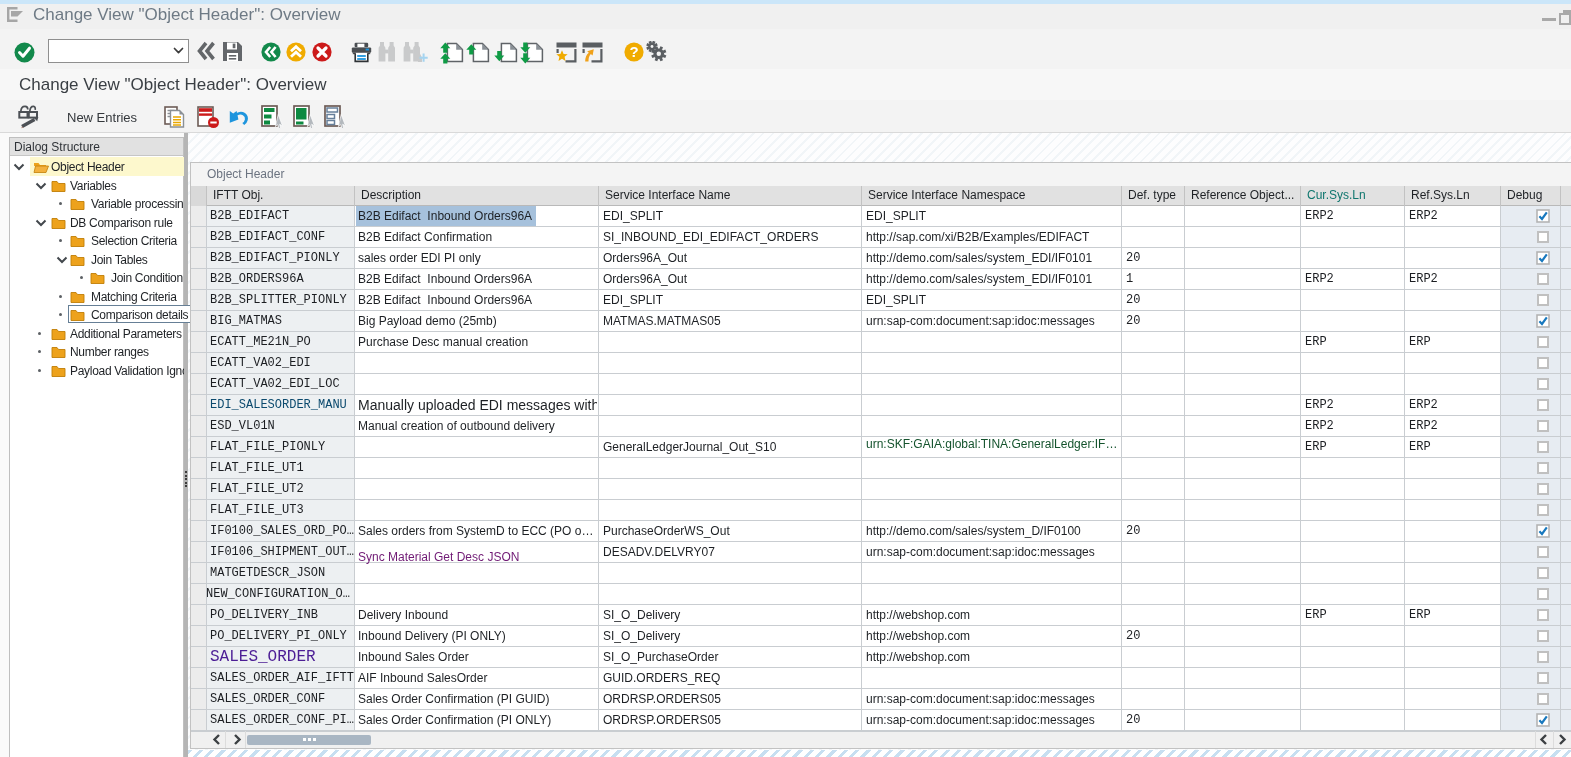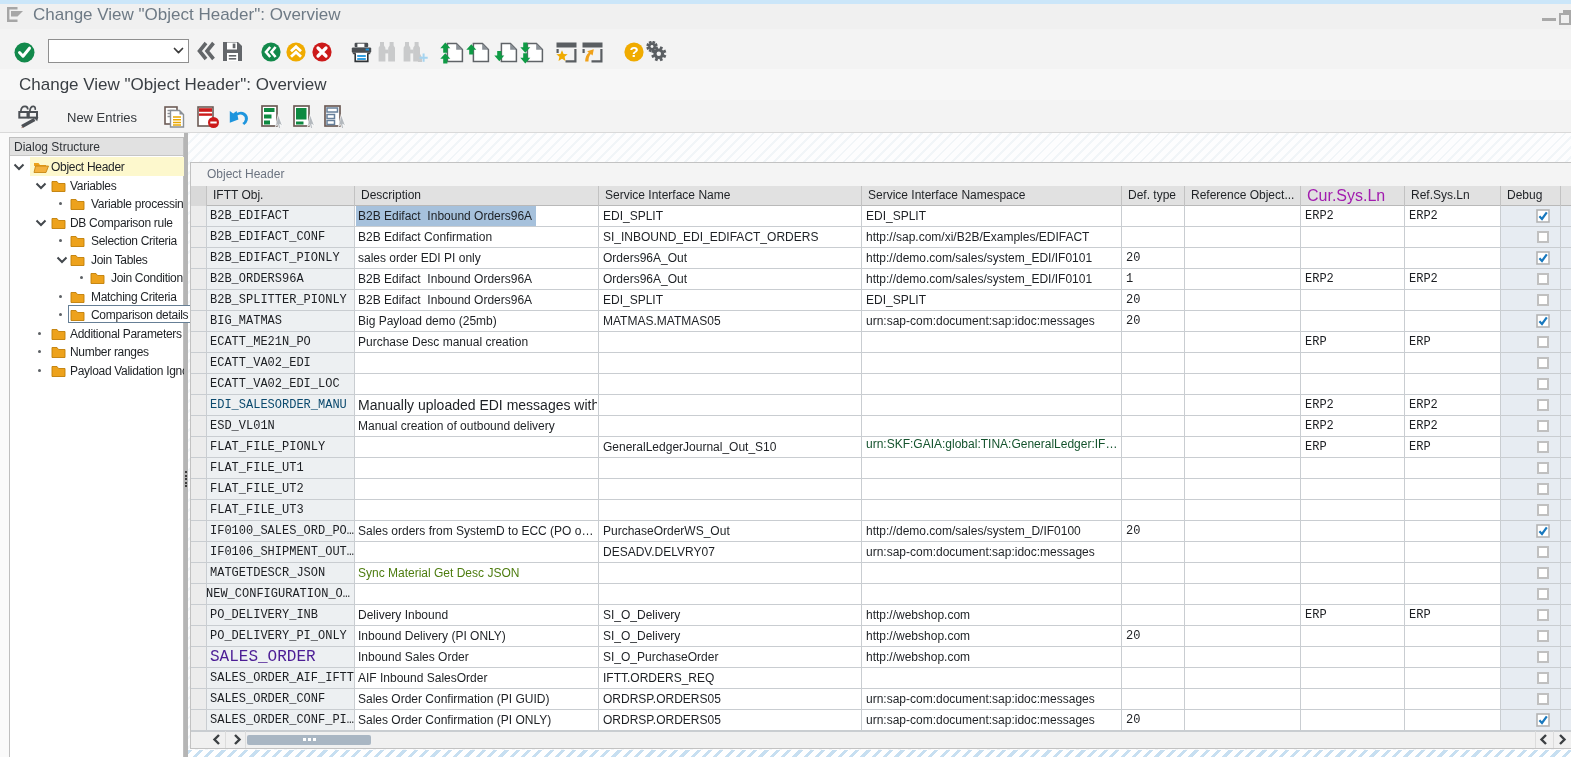--- a/index.html
+++ b/index.html
@@ -277,21 +277,21 @@
 <div class="a" style="left:361px;top:186px;font-size:12px;color:#1e2125;line-height:19px;white-space:pre">Description</div>
 <div class="a" style="left:599px;top:186px;width:263px;height:20px;border-right:1px solid #c2c2c2;box-sizing:border-box"></div>
 <div class="a" style="left:605px;top:186px;font-size:12px;color:#1e2125;line-height:19px;white-space:pre">Service Interface Name</div>
 <div class="a" style="left:862px;top:186px;width:260px;height:20px;border-right:1px solid #c2c2c2;box-sizing:border-box"></div>
 <div class="a" style="left:868px;top:186px;font-size:12px;color:#1e2125;line-height:19px;white-space:pre">Service Interface Namespace</div>
 <div class="a" style="left:1122px;top:186px;width:63px;height:20px;border-right:1px solid #c2c2c2;box-sizing:border-box"></div>
 <div class="a" style="left:1128px;top:186px;font-size:12px;color:#1e2125;line-height:19px;white-space:pre">Def. type</div>
 <div class="a" style="left:1185px;top:186px;width:116px;height:20px;border-right:1px solid #c2c2c2;box-sizing:border-box"></div>
 <div class="a" style="left:1191px;top:186px;font-size:12px;color:#1e2125;line-height:19px;white-space:pre">Reference Object...</div>
 <div class="a" style="left:1301px;top:186px;width:104px;height:20px;border-right:1px solid #c2c2c2;box-sizing:border-box"></div>
-<div class="a" style="left:1307px;top:186px;font-size:16px;color:#a21caf;line-height:19px;white-space:pre">Cur.Sys.Ln</div>
+<div class="a" style="left:1307px;top:186px;font-size:12px;color:#0f766e;line-height:19px;white-space:pre">Cur.Sys.Ln</div>
 <div class="a" style="left:1405px;top:186px;width:96px;height:20px;border-right:1px solid #c2c2c2;box-sizing:border-box"></div>
 <div class="a" style="left:1411px;top:186px;font-size:12px;color:#1e2125;line-height:19px;white-space:pre">Ref.Sys.Ln</div>
 <div class="a" style="left:1501px;top:186px;width:60px;height:20px;border-right:1px solid #c2c2c2;box-sizing:border-box"></div>
 <div class="a" style="left:1507px;top:186px;font-size:12px;color:#1e2125;line-height:19px;white-space:pre">Debug</div>
 <div class="a" style="left:191px;top:186px;width:16px;height:20px;background:#d9d9d9;border-right:1px solid #c2c2c2;box-sizing:border-box"></div>
 <div class="a" style="left:191px;top:206px;width:16px;height:21px;background:#ececec;border-right:1px solid #c9cdd1;border-bottom:1px solid #c9cdd1;box-sizing:border-box"></div>
 <div class="a" style="left:207px;top:206px;width:148px;height:21px;background:#edf0f2;border-right:1px solid #c9cdd1;border-bottom:1px solid #c9cdd1;box-sizing:border-box"></div>
 <div class="a mono" style="left:210px;top:206px;width:145px;font-size:12px;color:#1c1e22;line-height:20px;white-space:pre;overflow:hidden">B2B_EDIFACT</div>
 <div class="a" style="left:355px;top:206px;width:244px;height:21px;background:#fff;border-right:1px solid #c9cdd1;border-bottom:1px solid #c9cdd1;box-sizing:border-box"></div>
 <div class="a" style="left:599px;top:206px;width:263px;height:21px;background:#fff;border-right:1px solid #c9cdd1;border-bottom:1px solid #c9cdd1;box-sizing:border-box"></div>
@@ -574,21 +574,21 @@
 <div class="a mono" style="left:210px;top:563px;width:145px;font-size:12px;color:#1c1e22;line-height:20px;white-space:pre;overflow:hidden">MATGETDESCR_JSON</div>
 <div class="a" style="left:355px;top:563px;width:244px;height:21px;background:#fff;border-right:1px solid #c9cdd1;border-bottom:1px solid #c9cdd1;box-sizing:border-box"></div>
 <div class="a" style="left:599px;top:563px;width:263px;height:21px;background:#fff;border-right:1px solid #c9cdd1;border-bottom:1px solid #c9cdd1;box-sizing:border-box"></div>
 <div class="a" style="left:862px;top:563px;width:260px;height:21px;background:#fff;border-right:1px solid #c9cdd1;border-bottom:1px solid #c9cdd1;box-sizing:border-box"></div>
 <div class="a" style="left:1122px;top:563px;width:63px;height:21px;background:#fff;border-right:1px solid #c9cdd1;border-bottom:1px solid #c9cdd1;box-sizing:border-box"></div>
 <div class="a" style="left:1185px;top:563px;width:116px;height:21px;background:#fff;border-right:1px solid #c9cdd1;border-bottom:1px solid #c9cdd1;box-sizing:border-box"></div>
 <div class="a" style="left:1301px;top:563px;width:104px;height:21px;background:#fff;border-right:1px solid #c9cdd1;border-bottom:1px solid #c9cdd1;box-sizing:border-box"></div>
 <div class="a" style="left:1405px;top:563px;width:96px;height:21px;background:#fff;border-right:1px solid #c9cdd1;border-bottom:1px solid #c9cdd1;box-sizing:border-box"></div>
 <div class="a" style="left:1501px;top:563px;width:60px;height:21px;background:#e7ecf2;border-right:1px solid #c9cdd1;border-bottom:1px solid #c9cdd1;box-sizing:border-box"></div>
 <div class="a" style="left:1561px;top:563px;width:10px;height:21px;background:#e7ecf2;border-bottom:1px solid #c9cdd1;box-sizing:border-box"></div>
-<div class="a" style="left:358px;top:563px;width:239px;font-size:12px;color:#4d7c0f;line-height:20px;white-space:pre;overflow:hidden">Sync Material Get Desc JSON</div>
+<div class="a" style="left:358px;top:547px;width:239px;font-size:12px;color:#701a75;line-height:20px;white-space:pre;overflow:hidden">Sync Material Get Desc JSON</div>
 <div class="a" style="left:1537px;top:567px;width:12px;height:12px;background:#fff;border:2px solid #c0c0c0;box-sizing:border-box"></div>
 <div class="a" style="left:191px;top:584px;width:16px;height:21px;background:#ececec;border-right:1px solid #c9cdd1;border-bottom:1px solid #c9cdd1;box-sizing:border-box"></div>
 <div class="a" style="left:207px;top:584px;width:148px;height:21px;background:#edf0f2;border-right:1px solid #c9cdd1;border-bottom:1px solid #c9cdd1;box-sizing:border-box"></div>
 <div class="a mono" style="left:206px;top:584px;width:145px;font-size:12px;color:#1c1e22;line-height:20px;white-space:pre;overflow:hidden">NEW_CONFIGURATION_O…</div>
 <div class="a" style="left:355px;top:584px;width:244px;height:21px;background:#fff;border-right:1px solid #c9cdd1;border-bottom:1px solid #c9cdd1;box-sizing:border-box"></div>
 <div class="a" style="left:599px;top:584px;width:263px;height:21px;background:#fff;border-right:1px solid #c9cdd1;border-bottom:1px solid #c9cdd1;box-sizing:border-box"></div>
 <div class="a" style="left:862px;top:584px;width:260px;height:21px;background:#fff;border-right:1px solid #c9cdd1;border-bottom:1px solid #c9cdd1;box-sizing:border-box"></div>
 <div class="a" style="left:1122px;top:584px;width:63px;height:21px;background:#fff;border-right:1px solid #c9cdd1;border-bottom:1px solid #c9cdd1;box-sizing:border-box"></div>
 <div class="a" style="left:1185px;top:584px;width:116px;height:21px;background:#fff;border-right:1px solid #c9cdd1;border-bottom:1px solid #c9cdd1;box-sizing:border-box"></div>
 <div class="a" style="left:1301px;top:584px;width:104px;height:21px;background:#fff;border-right:1px solid #c9cdd1;border-bottom:1px solid #c9cdd1;box-sizing:border-box"></div>
@@ -653,21 +653,21 @@
 <div class="a" style="left:355px;top:668px;width:244px;height:21px;background:#fff;border-right:1px solid #c9cdd1;border-bottom:1px solid #c9cdd1;box-sizing:border-box"></div>
 <div class="a" style="left:599px;top:668px;width:263px;height:21px;background:#fff;border-right:1px solid #c9cdd1;border-bottom:1px solid #c9cdd1;box-sizing:border-box"></div>
 <div class="a" style="left:862px;top:668px;width:260px;height:21px;background:#fff;border-right:1px solid #c9cdd1;border-bottom:1px solid #c9cdd1;box-sizing:border-box"></div>
 <div class="a" style="left:1122px;top:668px;width:63px;height:21px;background:#fff;border-right:1px solid #c9cdd1;border-bottom:1px solid #c9cdd1;box-sizing:border-box"></div>
 <div class="a" style="left:1185px;top:668px;width:116px;height:21px;background:#fff;border-right:1px solid #c9cdd1;border-bottom:1px solid #c9cdd1;box-sizing:border-box"></div>
 <div class="a" style="left:1301px;top:668px;width:104px;height:21px;background:#fff;border-right:1px solid #c9cdd1;border-bottom:1px solid #c9cdd1;box-sizing:border-box"></div>
 <div class="a" style="left:1405px;top:668px;width:96px;height:21px;background:#fff;border-right:1px solid #c9cdd1;border-bottom:1px solid #c9cdd1;box-sizing:border-box"></div>
 <div class="a" style="left:1501px;top:668px;width:60px;height:21px;background:#e7ecf2;border-right:1px solid #c9cdd1;border-bottom:1px solid #c9cdd1;box-sizing:border-box"></div>
 <div class="a" style="left:1561px;top:668px;width:10px;height:21px;background:#e7ecf2;border-bottom:1px solid #c9cdd1;box-sizing:border-box"></div>
 <div class="a" style="left:358px;top:668px;width:239px;font-size:12px;color:#1d2024;line-height:20px;white-space:pre;overflow:hidden">AIF Inbound SalesOrder</div>
-<div class="a" style="left:603px;top:668px;width:257px;font-size:12px;color:#1d2024;line-height:20px;white-space:pre;overflow:hidden">IFTT.ORDERS_REQ</div>
+<div class="a" style="left:603px;top:668px;width:257px;font-size:12px;color:#1d2024;line-height:20px;white-space:pre;overflow:hidden">GUID.ORDERS_REQ</div>
 <div class="a" style="left:1537px;top:672px;width:12px;height:12px;background:#fff;border:2px solid #c0c0c0;box-sizing:border-box"></div>
 <div class="a" style="left:191px;top:689px;width:16px;height:21px;background:#ececec;border-right:1px solid #c9cdd1;border-bottom:1px solid #c9cdd1;box-sizing:border-box"></div>
 <div class="a" style="left:207px;top:689px;width:148px;height:21px;background:#edf0f2;border-right:1px solid #c9cdd1;border-bottom:1px solid #c9cdd1;box-sizing:border-box"></div>
 <div class="a mono" style="left:210px;top:689px;width:145px;font-size:12px;color:#1c1e22;line-height:20px;white-space:pre;overflow:hidden">SALES_ORDER_CONF</div>
 <div class="a" style="left:355px;top:689px;width:244px;height:21px;background:#fff;border-right:1px solid #c9cdd1;border-bottom:1px solid #c9cdd1;box-sizing:border-box"></div>
 <div class="a" style="left:599px;top:689px;width:263px;height:21px;background:#fff;border-right:1px solid #c9cdd1;border-bottom:1px solid #c9cdd1;box-sizing:border-box"></div>
 <div class="a" style="left:862px;top:689px;width:260px;height:21px;background:#fff;border-right:1px solid #c9cdd1;border-bottom:1px solid #c9cdd1;box-sizing:border-box"></div>
 <div class="a" style="left:1122px;top:689px;width:63px;height:21px;background:#fff;border-right:1px solid #c9cdd1;border-bottom:1px solid #c9cdd1;box-sizing:border-box"></div>
 <div class="a" style="left:1185px;top:689px;width:116px;height:21px;background:#fff;border-right:1px solid #c9cdd1;border-bottom:1px solid #c9cdd1;box-sizing:border-box"></div>
 <div class="a" style="left:1301px;top:689px;width:104px;height:21px;background:#fff;border-right:1px solid #c9cdd1;border-bottom:1px solid #c9cdd1;box-sizing:border-box"></div>

